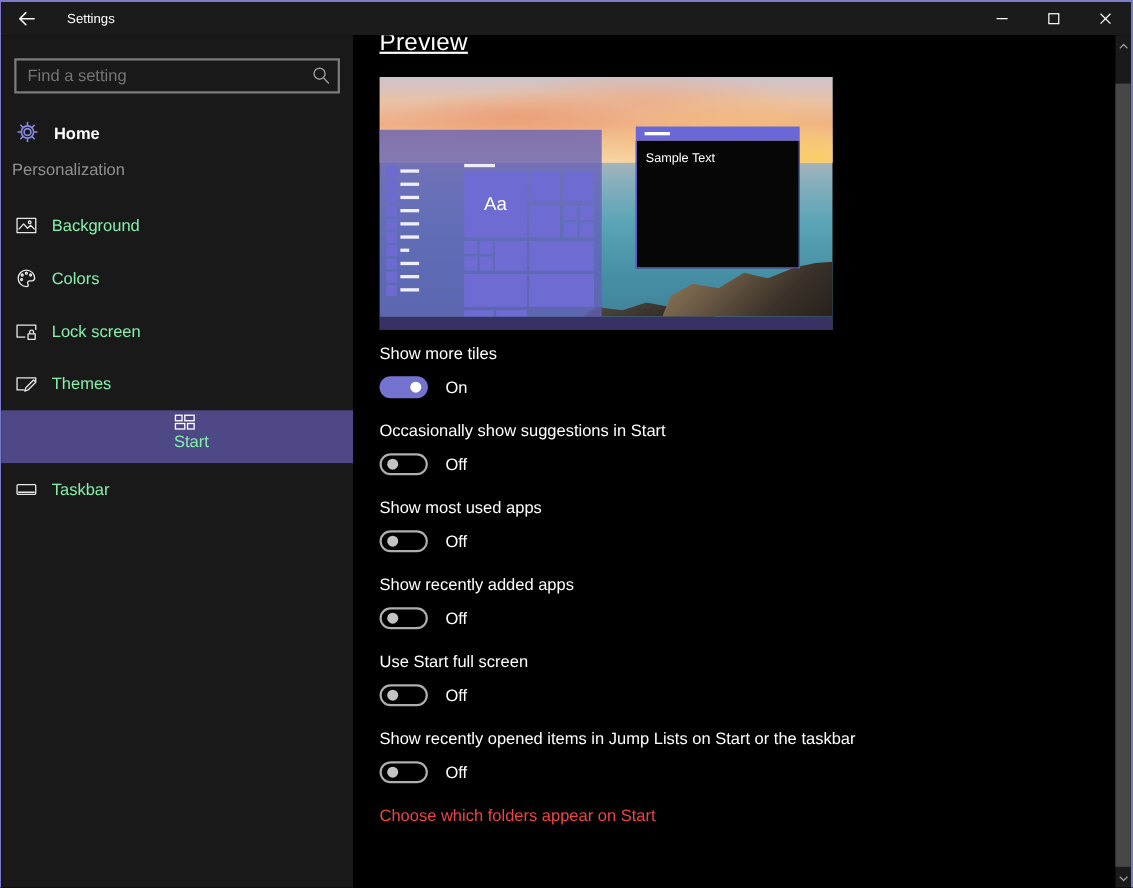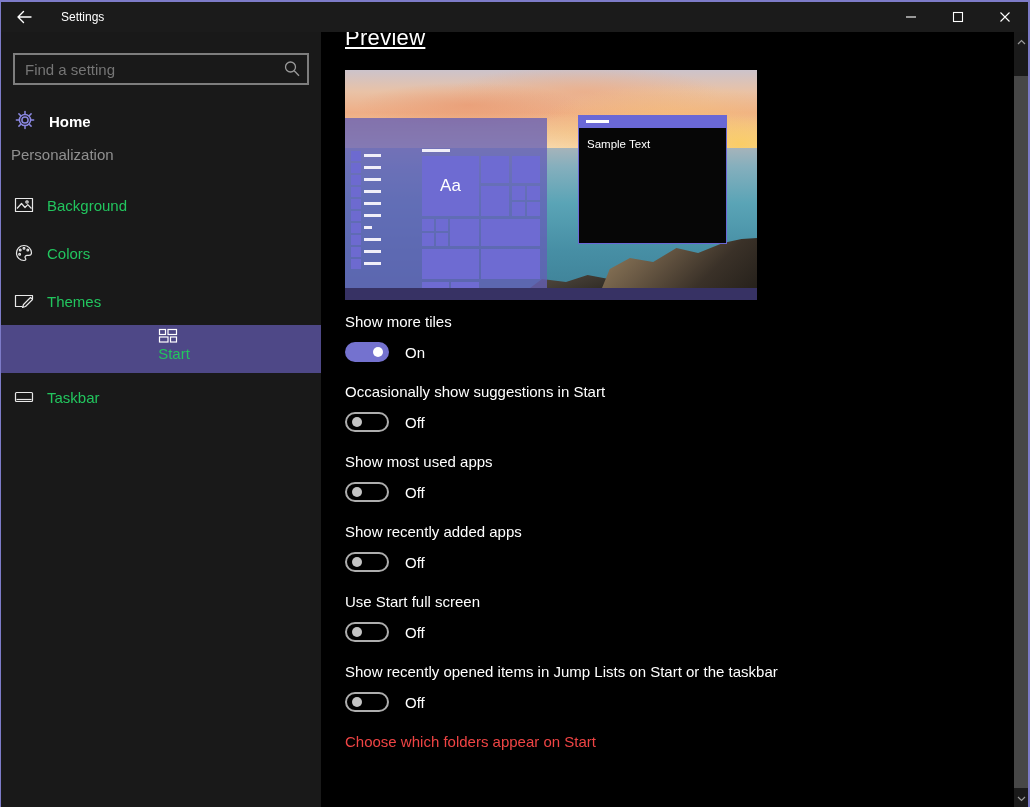--- a/index.html
+++ b/index.html
@@ -19,21 +19,21 @@
   .sidebar { position:absolute; left:0; top:30px; width:320px; height:777px; background:#191919; }
   .search-box { position:absolute; left:12px; top:21px; width:296px; height:32px; border:2px solid #7e7e7e; display:flex; align-items:center; background:transparent; }
   .search-input { flex:1; background:transparent; border:none; outline:none; color:#b2b2b2; font-size:15px; padding:0 8px 0 10px; font-family:"Liberation Sans",sans-serif; }
   .search-icon-wrap { width:30px; display:flex; justify-content:center; }
   .home-row { position:absolute; left:0; top:58px; width:320px; height:40px; display:flex; align-items:flex-end; padding-left:14px; }
   .home-row .label { color:#fff; font-size:15px; font-weight:bold; margin-left:14px; }
   .section-heading { position:absolute; left:10px; top:114px; color:#909090; font-size:15px; }
   .nav-list { position:absolute; left:0; top:149px; width:320px; }
   .nav-item { width:320px; height:48px; display:flex; align-items:center; padding-left:13px; }
   .nav-item.selected { background:#4e4887;flex-direction:column; }
-  .nav-item .label { color:#22c55e; font-size:15px; margin-left:13px; }
+  .nav-item .label { color:#86efac; font-size:15px; margin-left:13px; }
   .icon20 { width:20px; height:20px; flex:0 0 20px; }
 
   
   .content { position:absolute; left:320px; top:30px; width:693px; height:777px; background:#000; overflow:hidden; color:#fff; }
   .page-heading { position:absolute; left:24px; top:-7px; font-size:22px; font-weight:300; color:#fff; letter-spacing:0.3px;text-decoration:underline; }
 
   
   .preview { position:absolute; left:24px; top:38px; width:412px; height:230px; overflow:hidden; }
   .photo { position:absolute; inset:0;
     background: linear-gradient(180deg, #a9b4ba 33%, #85afbd 42%, #5aa4b6 58%, #478fa5 78%, #3d7f95 100%); }
@@ -152,20 +152,28 @@
       </div>
       <div class="nav-item">
         <svg class="icon20" viewBox="0 0 20 20" fill="none" stroke="#e8e8e8" stroke-width="1.2" stroke-linejoin="round">
             <path d="M10 2.5 a7.5 7.5 0 1 0 0 15 c1.9 0 2.1-1.3 1.4-2.3 -.9-1.3.1-2.9 1.7-2.9 h1.9 c1.4 0 2.5-1.1 2.5-2.5 A7.5 7.5 0 0 0 10 2.5 Z"></path>
             <circle cx="6.2" cy="7" r="0.9"></circle>
             <circle cx="10" cy="5.3" r="0.9"></circle>
             <circle cx="13.8" cy="7" r="0.9"></circle>
             <circle cx="5.6" cy="11.2" r="0.9"></circle>
           </svg>
         <span class="label">Colors</span>
+      </div>
+      <div class="nav-item">
+        <svg class="icon20" viewBox="0 0 20 20" fill="none" stroke="#e8e8e8" stroke-width="1.2" stroke-linejoin="round">
+            <path d="M18.5 9 V4.5 H1.5 v11 H9"></path>
+            <rect x="11.5" y="12.5" width="6.5" height="5"></rect>
+            <path d="M13 12.5 v-1.6 a1.75 1.75 0 0 1 3.5 0 v1.6"></path>
+          </svg>
+        <span class="label">Lock screen</span>
       </div>
       <div class="nav-item">
         <svg class="icon20" viewBox="0 0 20 20" fill="none" stroke="#e8e8e8" stroke-width="1.2" stroke-linejoin="round">
             <path d="M8 15.5 H1.5 v-11 H18.5 V8"></path>
             <path d="M9.5 13.5 L16.5 6.5 l2 2 -7 7 -3 1z"></path>
           </svg>
         <span class="label">Themes</span>
       </div>
       <div class="nav-item selected">
         <svg class="icon20" viewBox="0 0 20 20" fill="none" stroke="#ffffff" stroke-width="1.2">

